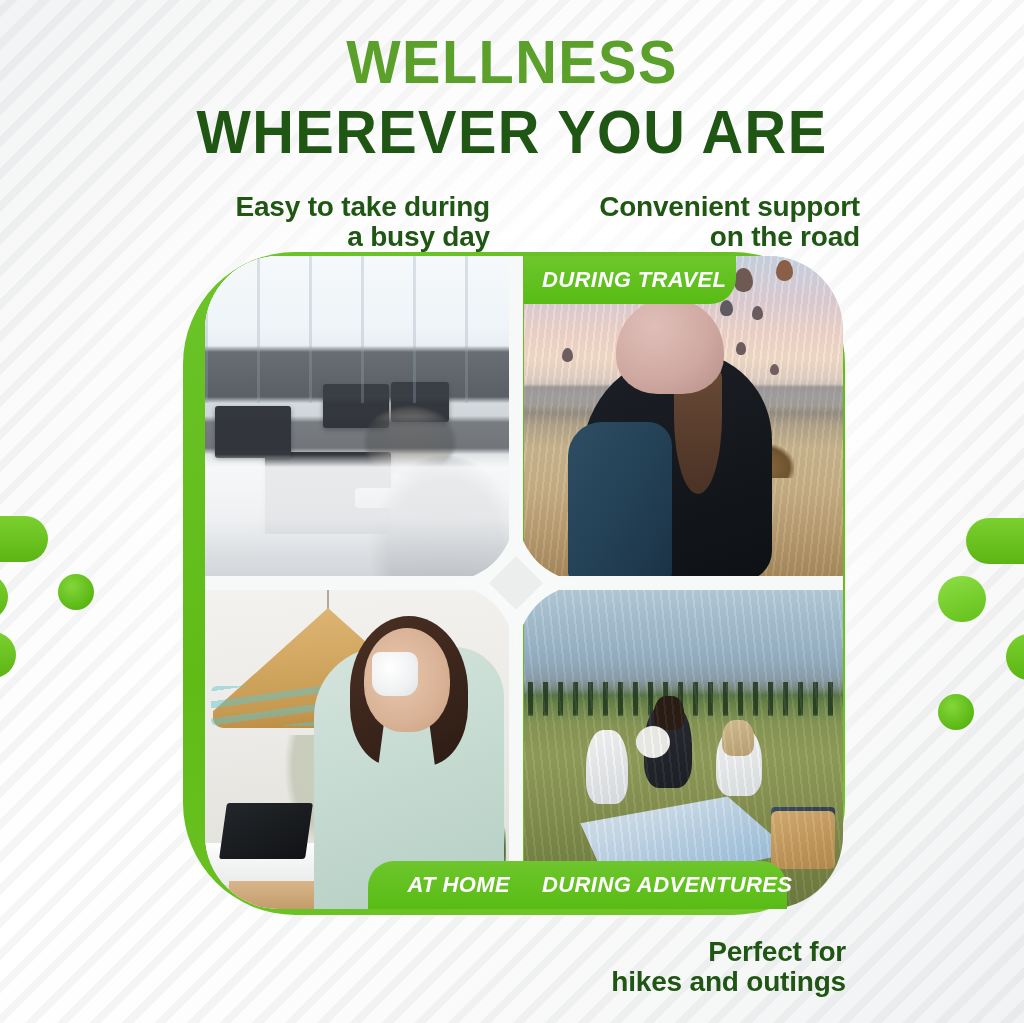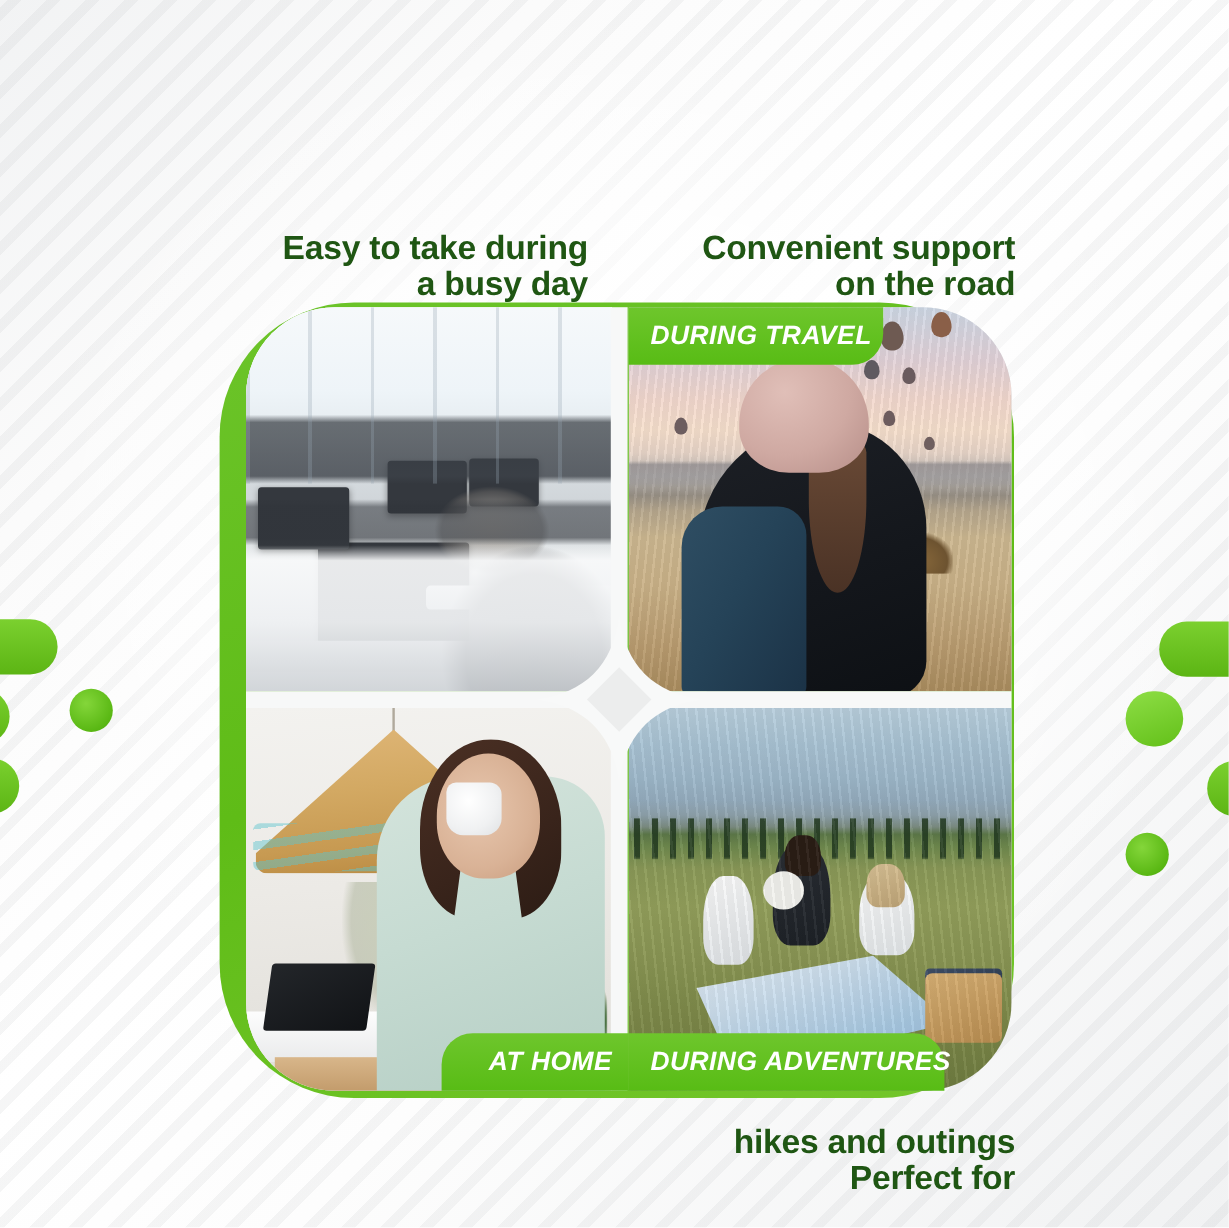--- a/index.html
+++ b/index.html
@@ -42,21 +42,21 @@
   
   .cap{
     position:absolute;z-index:6;text-align:right;
     font-weight:bold;
     font-size:28px;line-height:30px;color:#1f5613;
     font-family:"Liberation Sans", sans-serif;
     letter-spacing:-0.2px;
   }
   .cap span{display:block;}
   .cap-tl{left:200px;width:290px;top:192px;}
-  .cap-tr{left:556px;width:290px;top:192px;}
+  .cap-tr{left:570px;width:290px;top:192px;}
   .cap-bl{left:196px;width:300px;top:937px;}
   .cap-br{left:546px;width:300px;top:937px;}
 
   
   #frame{
     position:absolute;left:183px;top:252px;width:662px;height:663px;
     border-radius:112px;
     background:linear-gradient(160deg,#6cc42a 0%,#5fbc17 48%,#74c62c 100%);
     z-index:2;
   }
@@ -343,34 +343,38 @@
 
   <div class="deco" style="right:-70px;top:398px;width:180px;height:300px;">
 
     <div class="bar" style="right:-60px;top:120px;width:188px;"></div>
     <div class="pill" style="right:108px;top:178px;width:48px;"></div>
 
     <div class="bar" style="right:-60px;top:236px;width:148px;"></div>
     <div class="dot" style="right:120px;top:296px;"></div>
   </div>
 
+  <div class="titles">
+    <div class="title-l1">WELLNESS</div>
+    <div class="title-l2">WHEREVER YOU ARE</div>
+  </div>
 
   <div class="cap cap-tl">
     <span>Easy to take during</span>
     <span>a busy day</span>
   </div>
   <div class="cap cap-tr">
     <span>Convenient support</span>
     <span>on the road</span>
   </div>
   <div class="cap cap-bl">
   </div>
   <div class="cap cap-br">
+    <span>Perfect for</span>
     <span>hikes and outings</span>
-    <span>Perfect for</span>
   </div>
 
   <div id="frame"></div>
 
   <div id="grid">
 
     <div class="tile tile-tl">
       <div class="photo ph-office">
         <div class="mon" style="left:60px;top:196px;width:126px;height:84px;"></div>
         <div class="mon" style="left:10px;top:150px;width:76px;height:52px;"></div>

